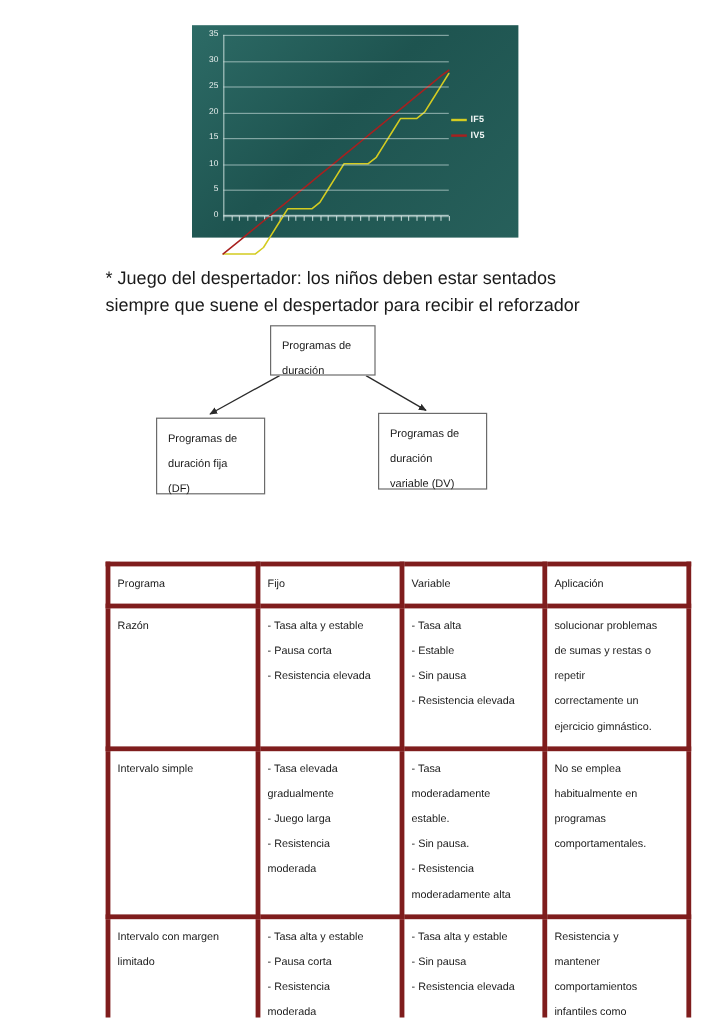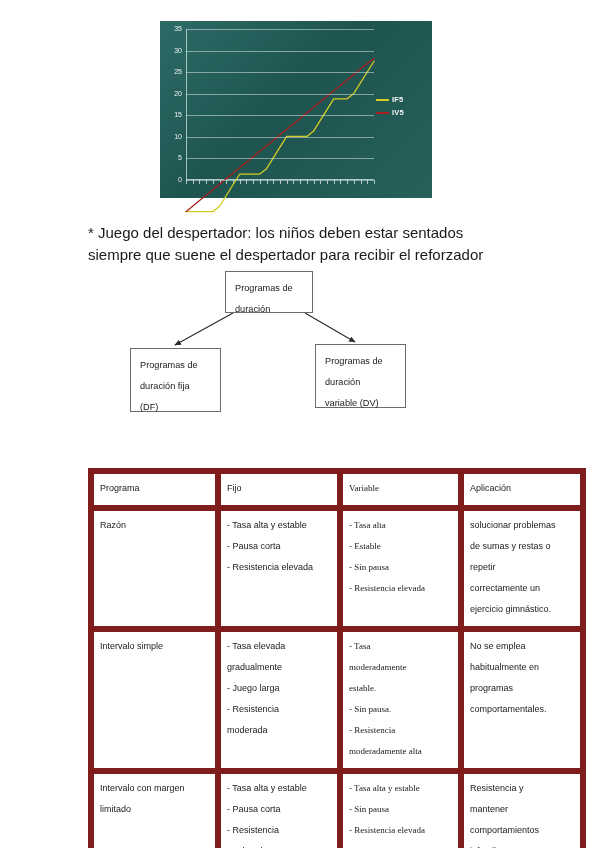--- a/index.html
+++ b/index.html
@@ -152,32 +152,32 @@
   #schedule-table {
     position: absolute;
     left: 88px;
     top: 468px;
     width: 424px;
     border-collapse: collapse;
     table-layout: fixed;
     font-size: 9px;
   }
   #schedule-table td, #schedule-table th {
-    border: 6px solid #7f1d1d;
+    border: 4px solid #7f1d1d;
     vertical-align: top;
     padding: 4px 5px 6px 6px;
     line-height: 21px;
     font-weight: normal;
     text-align: left;
     color: #1a1a1a;
   }
   .cell-lines div { white-space: nowrap; }
   .col-prog { width: 110px; }
   .col-fijo { width: 105px; }
-  .col-var  { width: 104px; font-family: Liberation Serif, serif; }
+  .col-var  { width: 104px; }
   .col-apl  { width: 105px; }
 </style>
 </head>
 <body>
 
 <div id="chart-figure">
   <div id="chart-inner">
     <div id="y-axis-labels">
         <div class="y-tick-label" style="top: 155px;">0</div>
         <div class="y-tick-label" style="top: 133.429px;">5</div>

